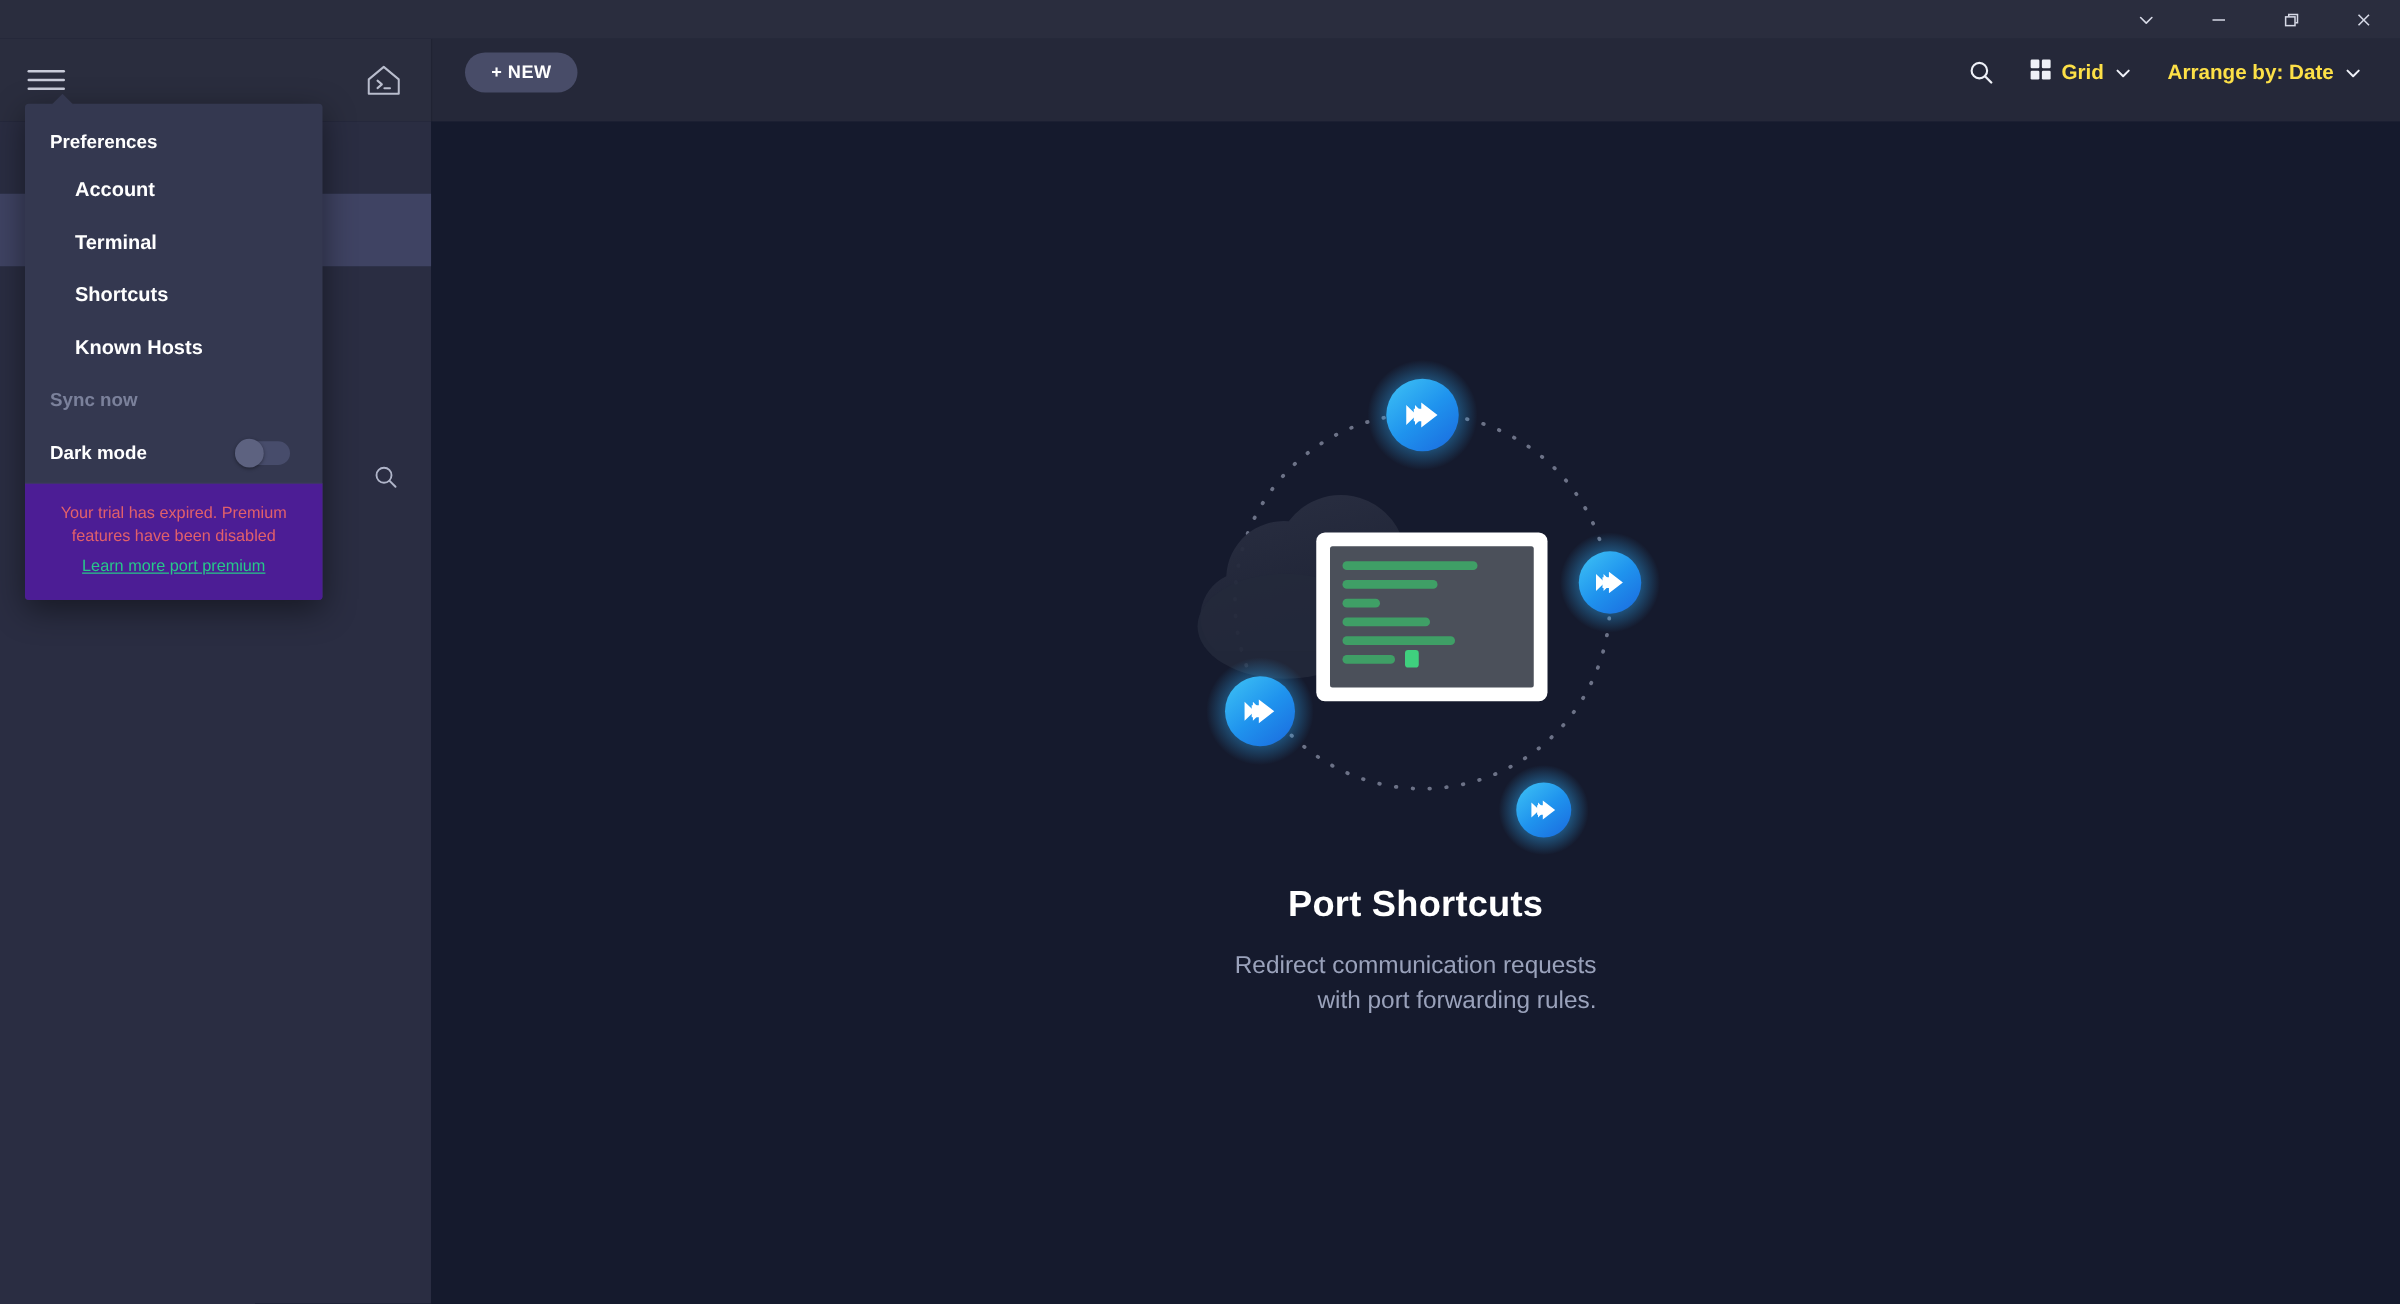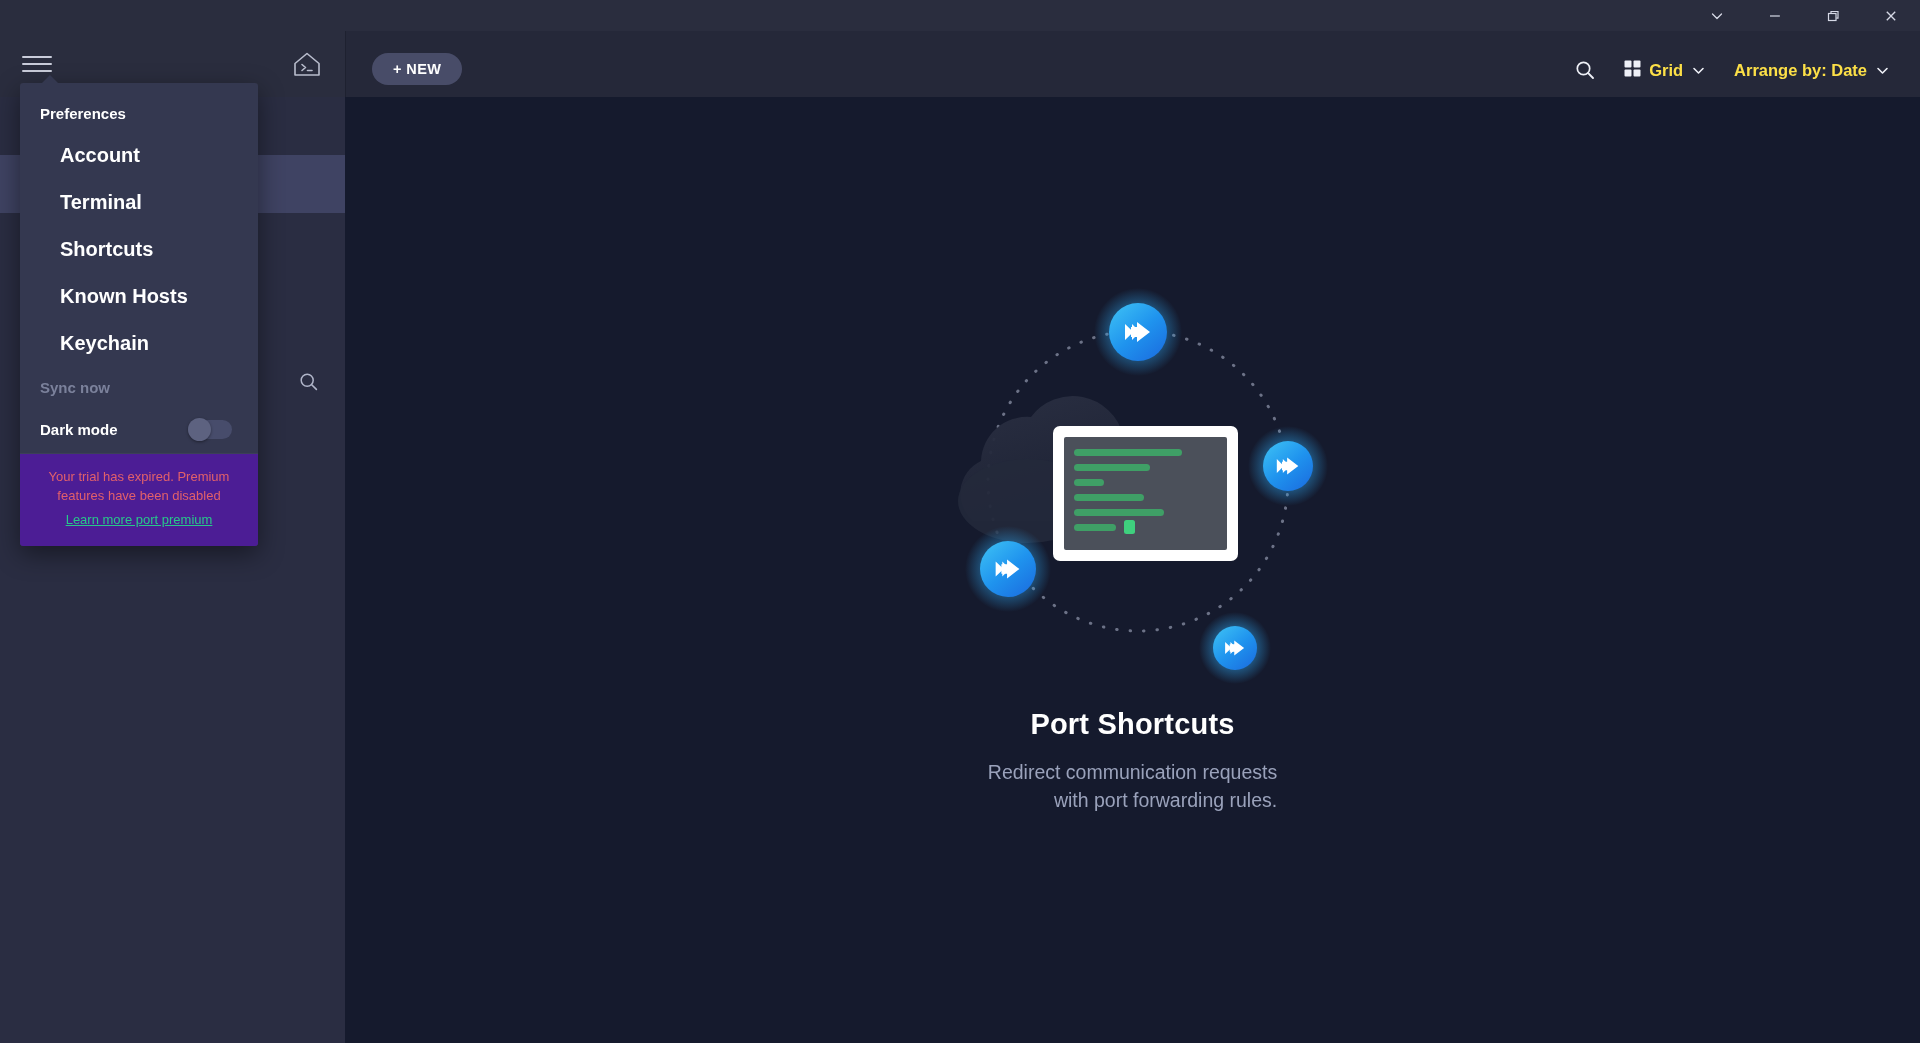--- a/index.html
+++ b/index.html
@@ -70,21 +70,21 @@
     cursor: pointer;
   }
   .tb-divider {
     width: 1px;
     background: #1e2130;
     align-self: stretch;
   }
   .tb-right {
     flex: 1 1 auto;
     background: #252839;
-    display: flex; align-items: flex-end;
+    display: flex; align-items: center;
     padding: 0 26px 12px 26px;
   }
   .new-btn {
     background: #484c68;
     color: #ffffff;
     border: none;
     border-radius: 17px;
     height: 32px;
     padding: 0 21px;
     font-size: 14.5px;
@@ -175,21 +175,21 @@
     border-right: 9px solid transparent;
     border-bottom: 9px solid #343850;
   }
   .menu-head {
     color: #ffffff;
     font-size: 15px; font-weight: bold;
     padding: 22px 0 10px 20px;
   }
   .menu-item {
     color: #ffffff;
-    font-size: 20px; font-weight: bold;
+    font-size: 16px; font-weight: bold;
     padding: 12px 0 12px 40px;
     cursor: pointer;
   }
   .menu-item.disabled {
     color: #7b819b;
     padding-left: 20px;
     font-size: 15px;
     cursor: default;
   }
   .menu-toggle-row {
@@ -428,21 +428,20 @@
     </div>
   </div>
 
   <div class="menu">
     <div class="menu-head">Preferences</div>
 
     <div class="menu-item">Account</div>
     <div class="menu-item">Terminal</div>
     <div class="menu-item">Shortcuts</div>
     <div class="menu-item">Known Hosts</div>
-    <div class="menu-item">Keychain</div>
 
     <div class="menu-item disabled">Sync now</div>
 
     <div class="menu-toggle-row">
       <span class="lbl">Dark mode</span>
       <span class="switch">
         <span class="knob"></span>
       </span>
     </div>
 

